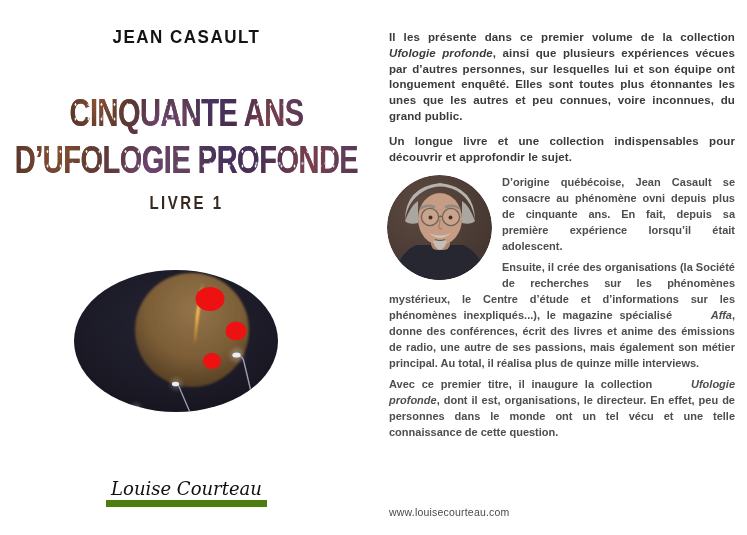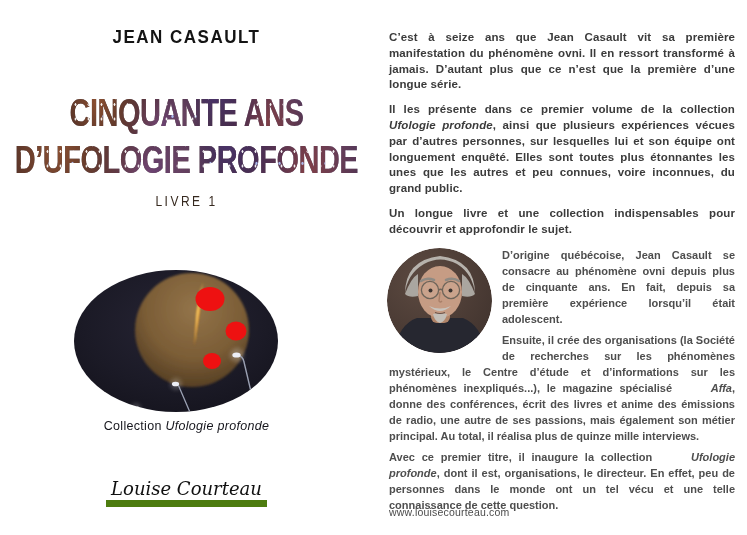--- a/index.html
+++ b/index.html
@@ -40,21 +40,21 @@
       radial-gradient(circle at 85% 62%, rgba(150,70,70,0.8), rgba(150,70,70,0) 32%),
       radial-gradient(circle at 50% 50%, rgba(170,110,80,0.6), rgba(170,110,80,0) 40%),
       radial-gradient(circle at 95% 20%, rgba(60,60,120,0.9), rgba(60,60,120,0) 35%);
     background-size: 13px 11px, 23px 17px, 31px 23px, 100% 100%, 100% 100%, 100% 100%, 100% 100%, 100% 100%, 100% 100%;
     -webkit-background-clip: text; background-clip: text;
     color: transparent;
   }
   .subtitle {
     position: absolute; top: 194px; left: 0; width: 100%;
     text-align: center;
-    font-weight: 400; font-size: 12px; letter-spacing: 2.5px;
+    font-weight: 700; font-size: 15px; letter-spacing: 2.5px;
     color: #36291f;
   }
   .subtitle .stretch { display: inline-block; transform: scaleY(1.2); }
 
   .illustration { position: absolute; left: 73px; top: 269px; width: 206px; height: 148px; }
 
   .caption {
     position: absolute; top: 419px; left: 0; width: 100%;
     text-align: center;
     font-size: 12.5px; color: #15151c; letter-spacing: 0.3px;
@@ -165,34 +165,30 @@
         </g>
 
         <g>
           <circle cx="63" cy="139" r="5" fill="#ffffff" opacity="0.18" filter="url(#softer)"></circle>
           <path d="M52,148 L60,141 Q62,139.5 63,139" fill="none" stroke="#9aa0b2" stroke-width="1.2"></path>
           <ellipse cx="63" cy="139" rx="3.2" ry="2" fill="#e8eaf2"></ellipse>
         </g>
       </g>
     </svg>
 
-    <div class="caption">
-      <span>Collection </span><em>Ufologie profonde</em>
-    </div>
 
     <div class="signature-wrap">
       <span class="signature">Louise Courteau</span>
     </div>
 
   </section>
 
   <section class="back">
 
     <div class="intro">
-      <p>C’est à seize ans que Jean Casault vit sa première manifestation du phénomène ovni. Il en ressort transformé à jamais. D’autant plus que ce n’est que la première d’une longue série.</p>
       <p><span>Il les présente dans ce premier volume de la collection </span><em>Ufologie profonde</em><span>, ainsi que plusieurs expériences vécues par d’autres personnes, sur lesquelles lui et son équipe ont longuement enquêté. Elles sont toutes plus étonnantes les unes que les autres et peu connues, voire inconnues, du grand public.</span></p>
       <p>Un longue livre et une collection indispensables pour découvrir et approfondir le sujet.</p>
     </div>
 
     <div class="bio">
       <span class="photo">
         <svg viewBox="0 0 105 105" width="105" height="105" xmlns="http://www.w3.org/2000/svg">
           <defs>
             <clipPath id="pc">
                 <circle cx="52.5" cy="52.5" r="52.5"></circle>

